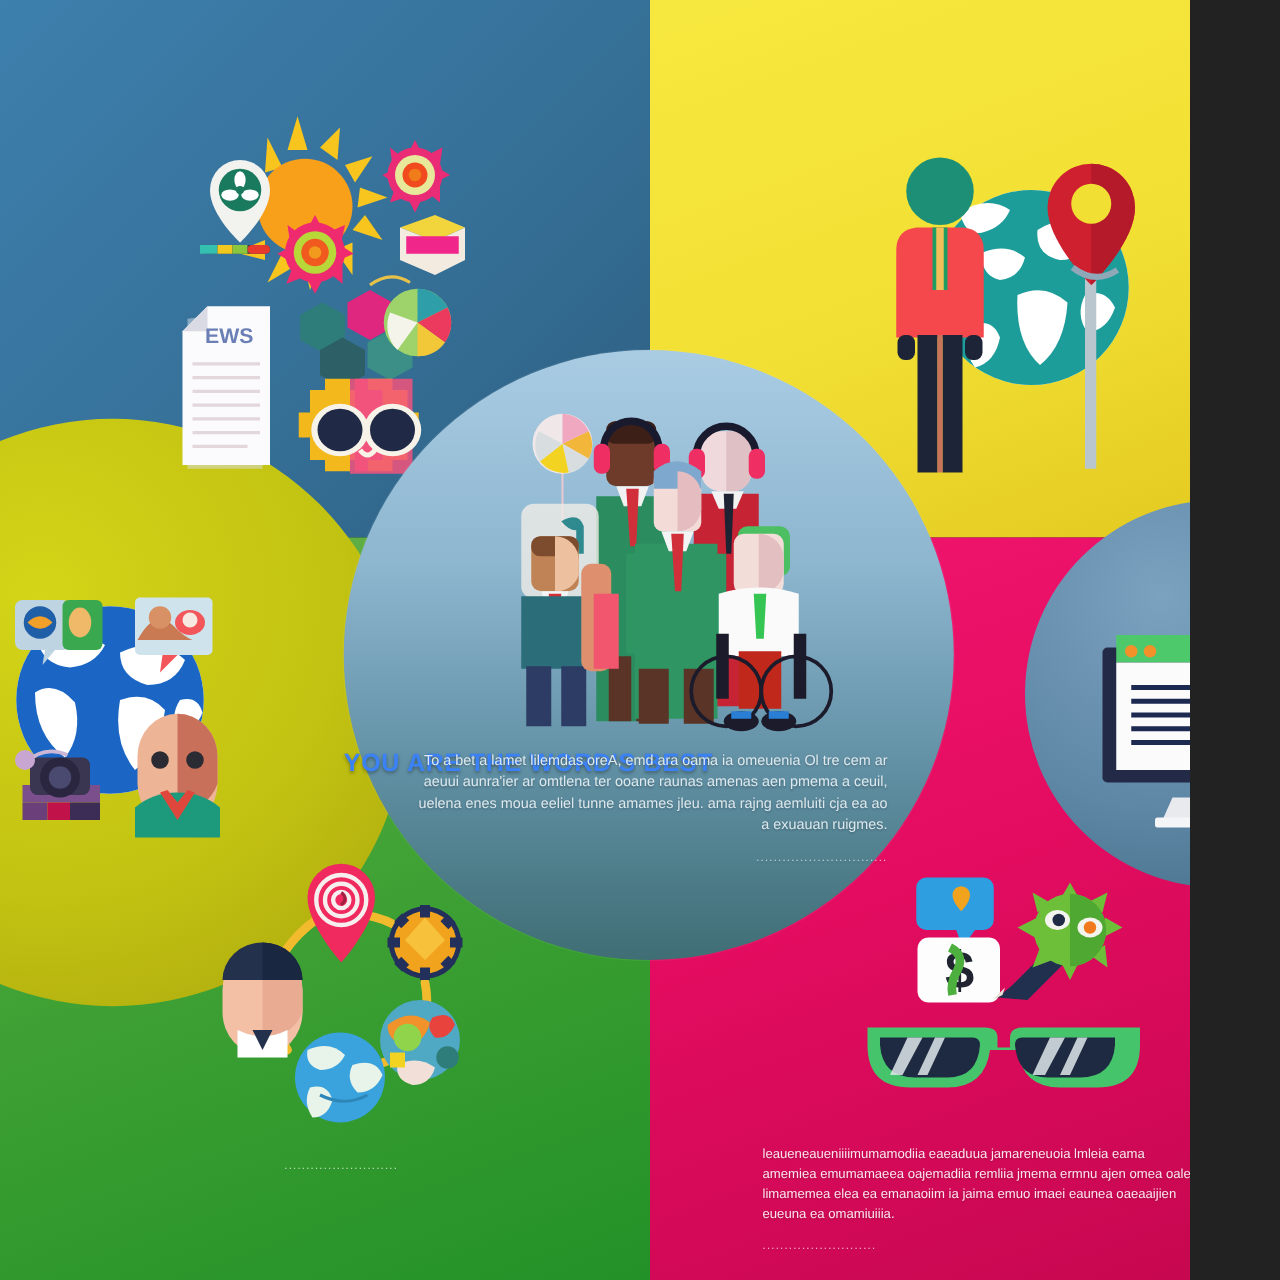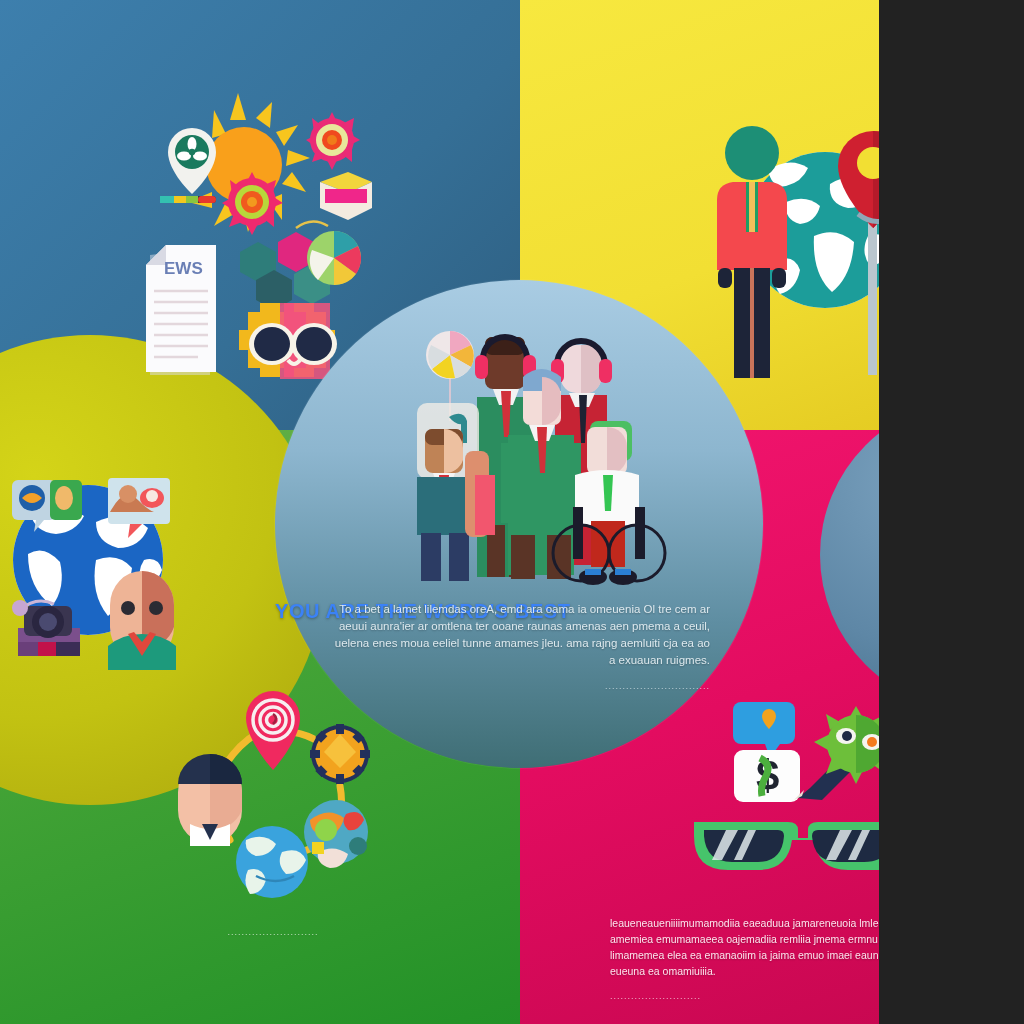--- a/index.html
+++ b/index.html
@@ -1,17 +1,17 @@
 <!DOCTYPE html>
 <html><head>
 <meta charset="utf-8">
 <style>
   html,body{margin:0;padding:0;background:#222;}
   .stage{
-    position:relative;width:879px;height:1024px;overflow:hidden;
+    position:relative;width:952px;height:1024px;overflow:hidden;
     font-family:"Liberation Sans", sans-serif;
   }
   
   .quad{position:absolute;}
   .q-tl{left:0;top:0;width:520px;height:430px;
         background:linear-gradient(135deg,#3d7fad 0%,#356f96 60%,#2d5d7f 100%);}
   .q-tr{left:520px;top:0;width:504px;height:430px;
         background:linear-gradient(160deg,#f7e83f 0%,#f2df33 55%,#e2c81f 100%);}
   .q-bl{left:0;top:430px;width:520px;height:594px;
         background:linear-gradient(160deg,#6cb24a 0%,#45a437 40%,#229127 100%);}

